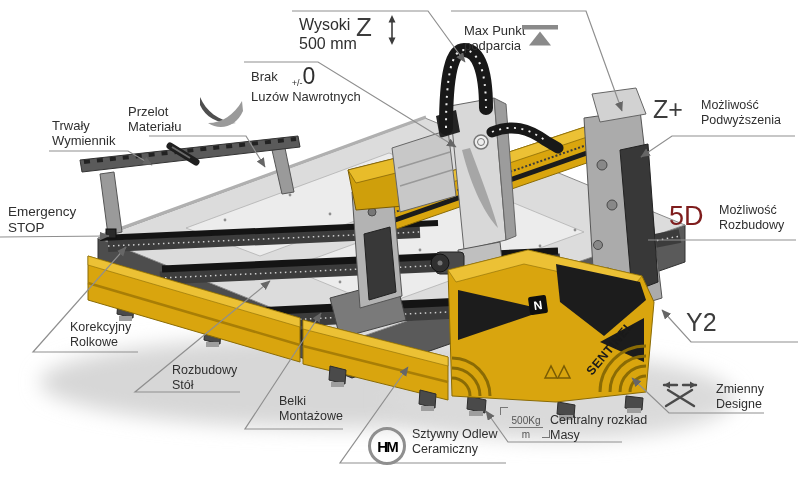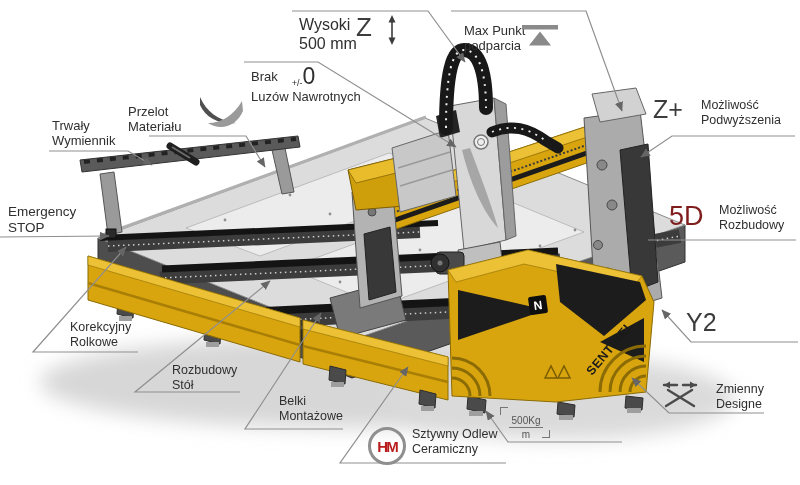--- a/index.html
+++ b/index.html
@@ -9,21 +9,21 @@
   svg text{font-family:"Liberation Sans",sans-serif;}
   .lbl{position:absolute;font-size:12.5px;line-height:1.18;color:#2f2f2f;white-space:nowrap;}
   .sym{position:absolute;color:#3c3c3c;line-height:1;}
   .icon{position:absolute;}
   
   .brak-row{display:flex;align-items:flex-start;text-align:right;}
   .tol-prefix{font-size:9px;margin:9px 0 0 14px;color:#2f2f2f;}
   .tol-val{font-size:23px;line-height:.85;margin-top:-2px;color:#2f2f2f;}
   
   .hm-badge{position:absolute;width:32px;height:32px;border:3px solid #8f8f8f;border-radius:50%;
-            display:flex;align-items:center;justify-content:center;color:#b91c1c;
+            display:flex;align-items:center;justify-content:center;color:#000000;
             font-size:15px;font-weight:bold;letter-spacing:-2px;}
   
   .frac{position:absolute;width:44px;text-align:center;color:#555;}
   .frac .top{display:inline-block;font-size:10px;font-weight:normal;border-bottom:1.5px solid #777;
              padding:0 3px 1px 3px;}
   .frac .bot{display:block;font-size:10px;margin-top:1px;}
   .frac .c-tl{position:absolute;left:-4px;top:-3px;width:7px;height:7px;
               border-left:1.5px solid #777;border-top:1.5px solid #777;}
   .frac .c-br{position:absolute;right:-2px;bottom:2px;width:7px;height:7px;
               border-right:1.5px solid #777;border-bottom:1.5px solid #777;}
@@ -337,14 +337,18 @@
   <div>Sztywny Odlew</div>
   <div>Ceramiczny</div>
 </div>
 
 <div class="frac" style="left:504px;top:410px">
   <span class="c-tl"></span>
   <span class="top">500Kg</span>
   <span class="bot">m</span>
   <span class="c-br"></span>
 </div>
+<div class="lbl" style="left:550px;top:413px">
+  <div>Centralny rozkład</div>
+  <div>Masy</div>
+</div>
 
 </div>
 
 </body></html>

